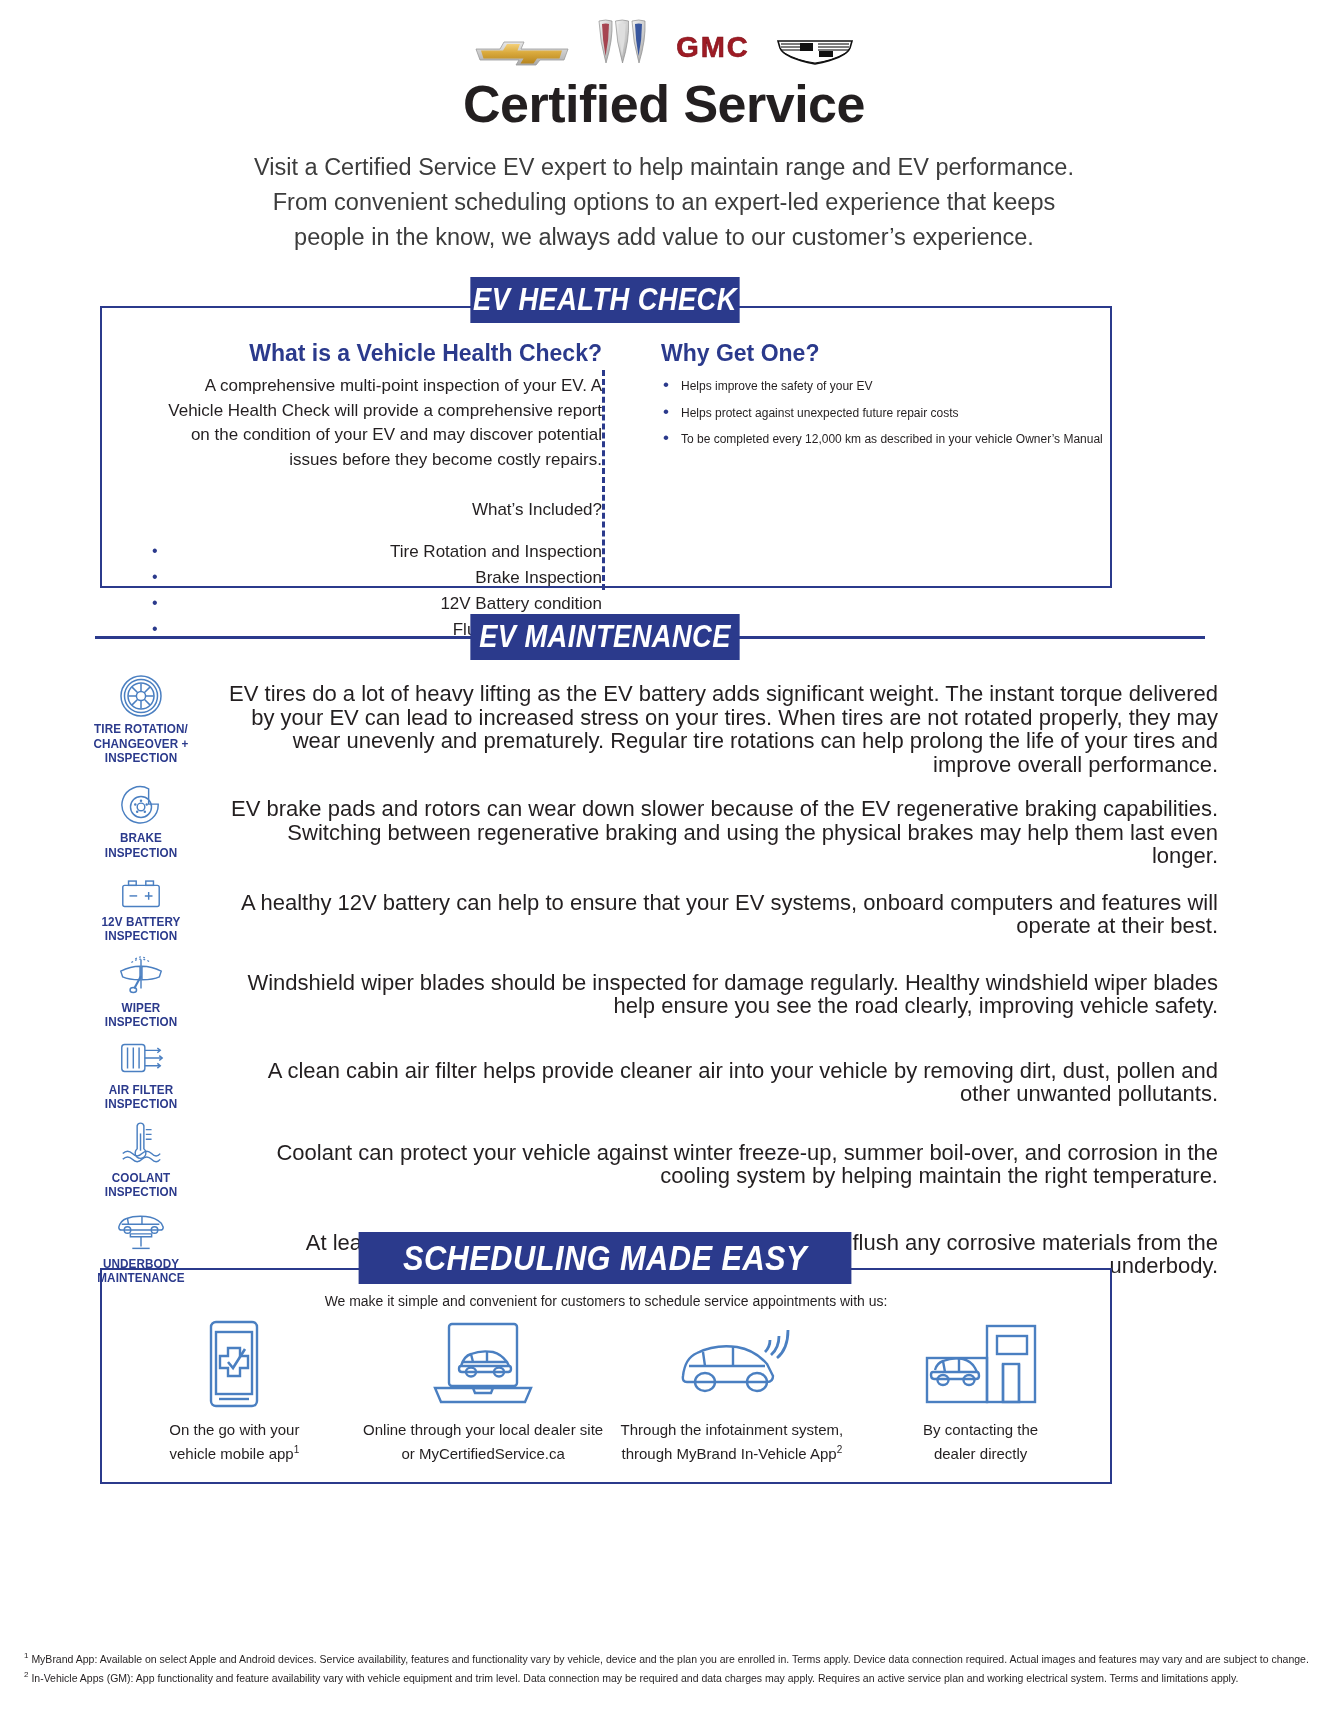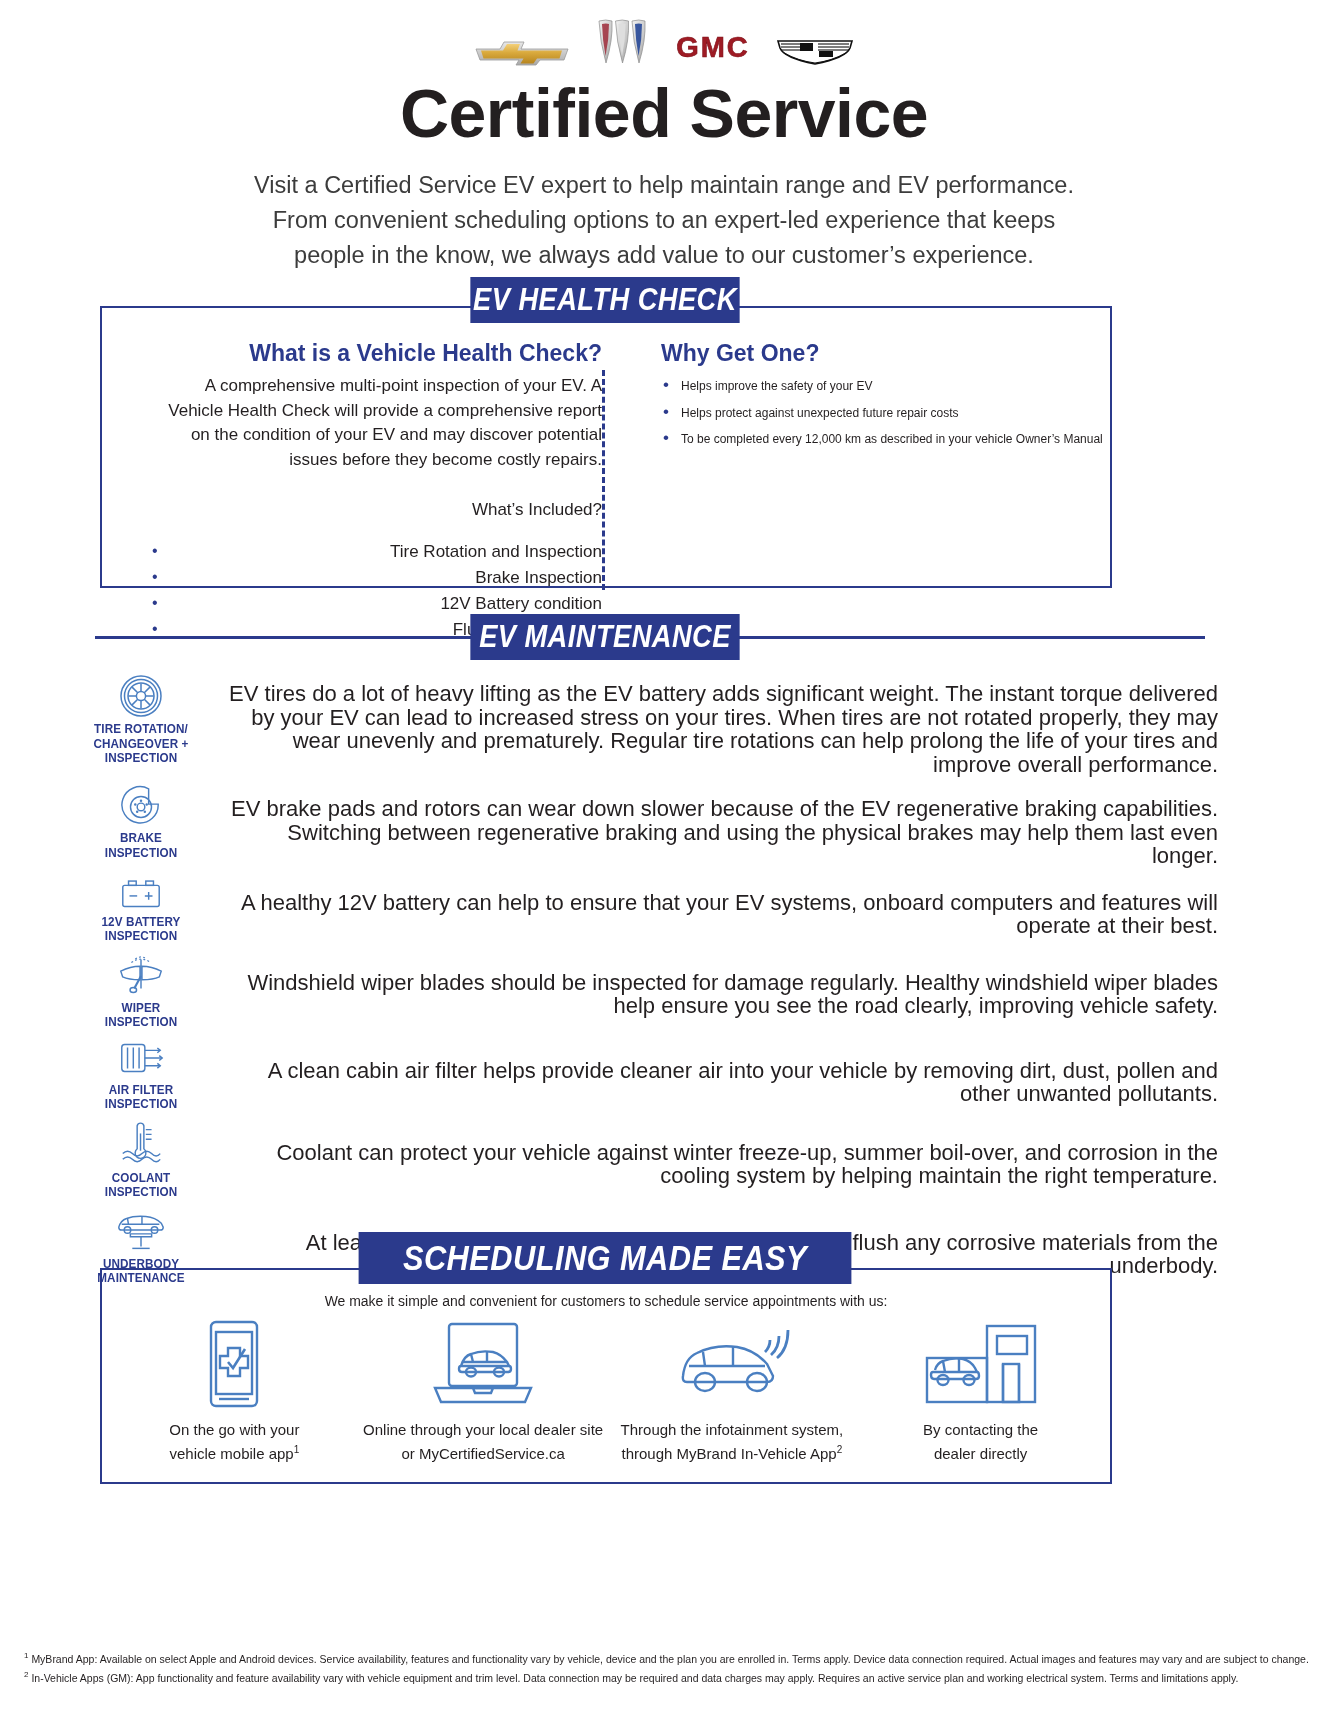--- a/index.html
+++ b/index.html
@@ -18,21 +18,21 @@
     align-items: flex-end;
     justify-content: center;
     gap: 26px;
     padding-top: 26px;
     height: 66px;
   }
   .brand-logo { display: block; }
 
   .masthead-title {
     text-align: center;
-    font-size: 68px;
+    font-size: 52px;
     font-weight: 600;
     letter-spacing: -0.5px;
     color: #231f20;
     margin-top: 8px;
     font-family: "Liberation Sans", sans-serif;
   }
   .intro {
     text-align: center;
     font-size: 23.5px;
     line-height: 35px;

